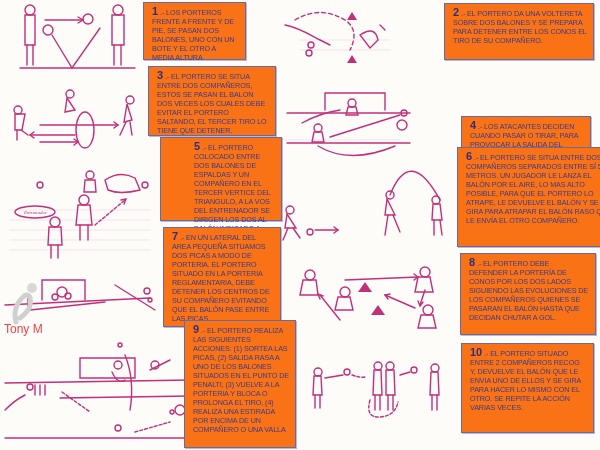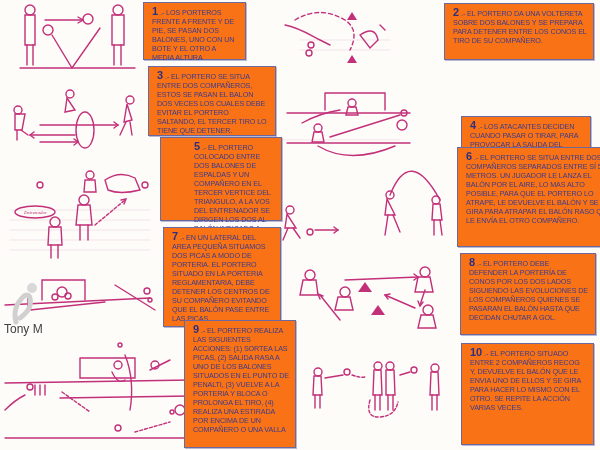--- a/index.html
+++ b/index.html
@@ -20,21 +20,21 @@
     font-size: 7.2px;
     line-height: 9px;
     text-transform: uppercase;
     padding: 4px 6px 3px 8px;
     box-sizing: border-box;
     letter-spacing: -0.1px;
   }
   .box .num { font-size: 11px; font-weight: bold; color: #2f2f80; margin-right: 2px; }
   .watermark {
     position: absolute; left: 4px; top: 322px;
-    font-size: 12px; color: #404040; font-family: "Liberation Sans", sans-serif;
+    font-size: 12px; color: #ef4444; font-family: "Liberation Sans", sans-serif;
   }
   .wm-logo { position: absolute; left: 6px; top: 282px; width: 40px; height: 45px; }
 </style>
 </head>
 <body>
 
 <div class="sheet">
 
   <svg class="drawings" viewBox="0 0 600 450" fill="none" stroke="#c2307a" stroke-width="1.4" stroke-linecap="round">
 
@@ -254,17 +254,17 @@
   </div>
 
   <div class="box" style="left:460px;top:253px;width:136px;height:82px;">
     <span class="num">8</span><span>.- EL PORTERO DEBE DEFENDER LA PORTERÍA DE CONOS POR LOS DOS LADOS SIGUIENDO LAS EVOLUCIONES DE LOS COMPAÑEROS QUIENES SE PASARAN EL BALÓN HASTA QUE DECIDAN CHUTAR A GOL.</span>
   </div>
 
   <div class="box" style="left:184px;top:320px;width:112px;height:128px;">
     <span class="num">9</span><span>.- EL PORTERO REALIZA LAS SIGUIENTES ACCIONES: (1) SORTEA LAS PICAS, (2) SALIDA RASA A UNO DE LOS BALONES SITUADOS EN EL PUNTO DE PENALTI, (3) VUELVE A LA PORTERIA Y BLOCA O PROLONGA EL TIRO, (4) REALIZA UNA ESTIRADA POR ENCIMA DE UN COMPAÑERO O UNA VALLA</span>
   </div>
 
-  <div class="box" style="left:461px;top:343px;width:133px;height:102px;">
+  <div class="box" style="left:461px;top:343px;width:133px;height:90px;">
     <span class="num">10</span><span>.- EL PORTERO SITUADO ENTRE 2 COMPAÑEROS RECOG Y, DEVUELVE EL BALÓN QUE LE ENVIA UNO DE ELLOS Y SE GIRA PARA HACER LO MISMO CON EL OTRO. SE REPITE LA ACCIÓN VARIAS VECES.</span>
   </div>
 
 </div>
 
 </body></html>

